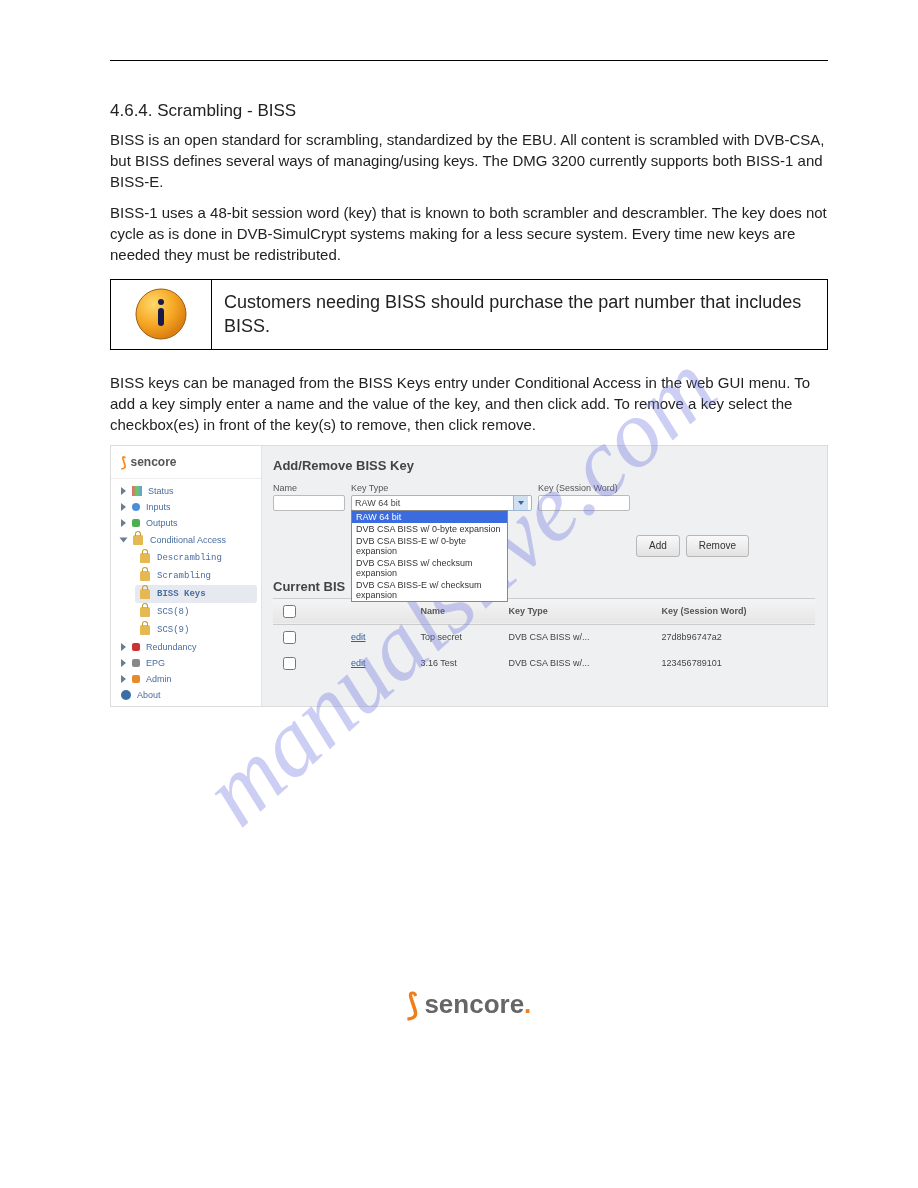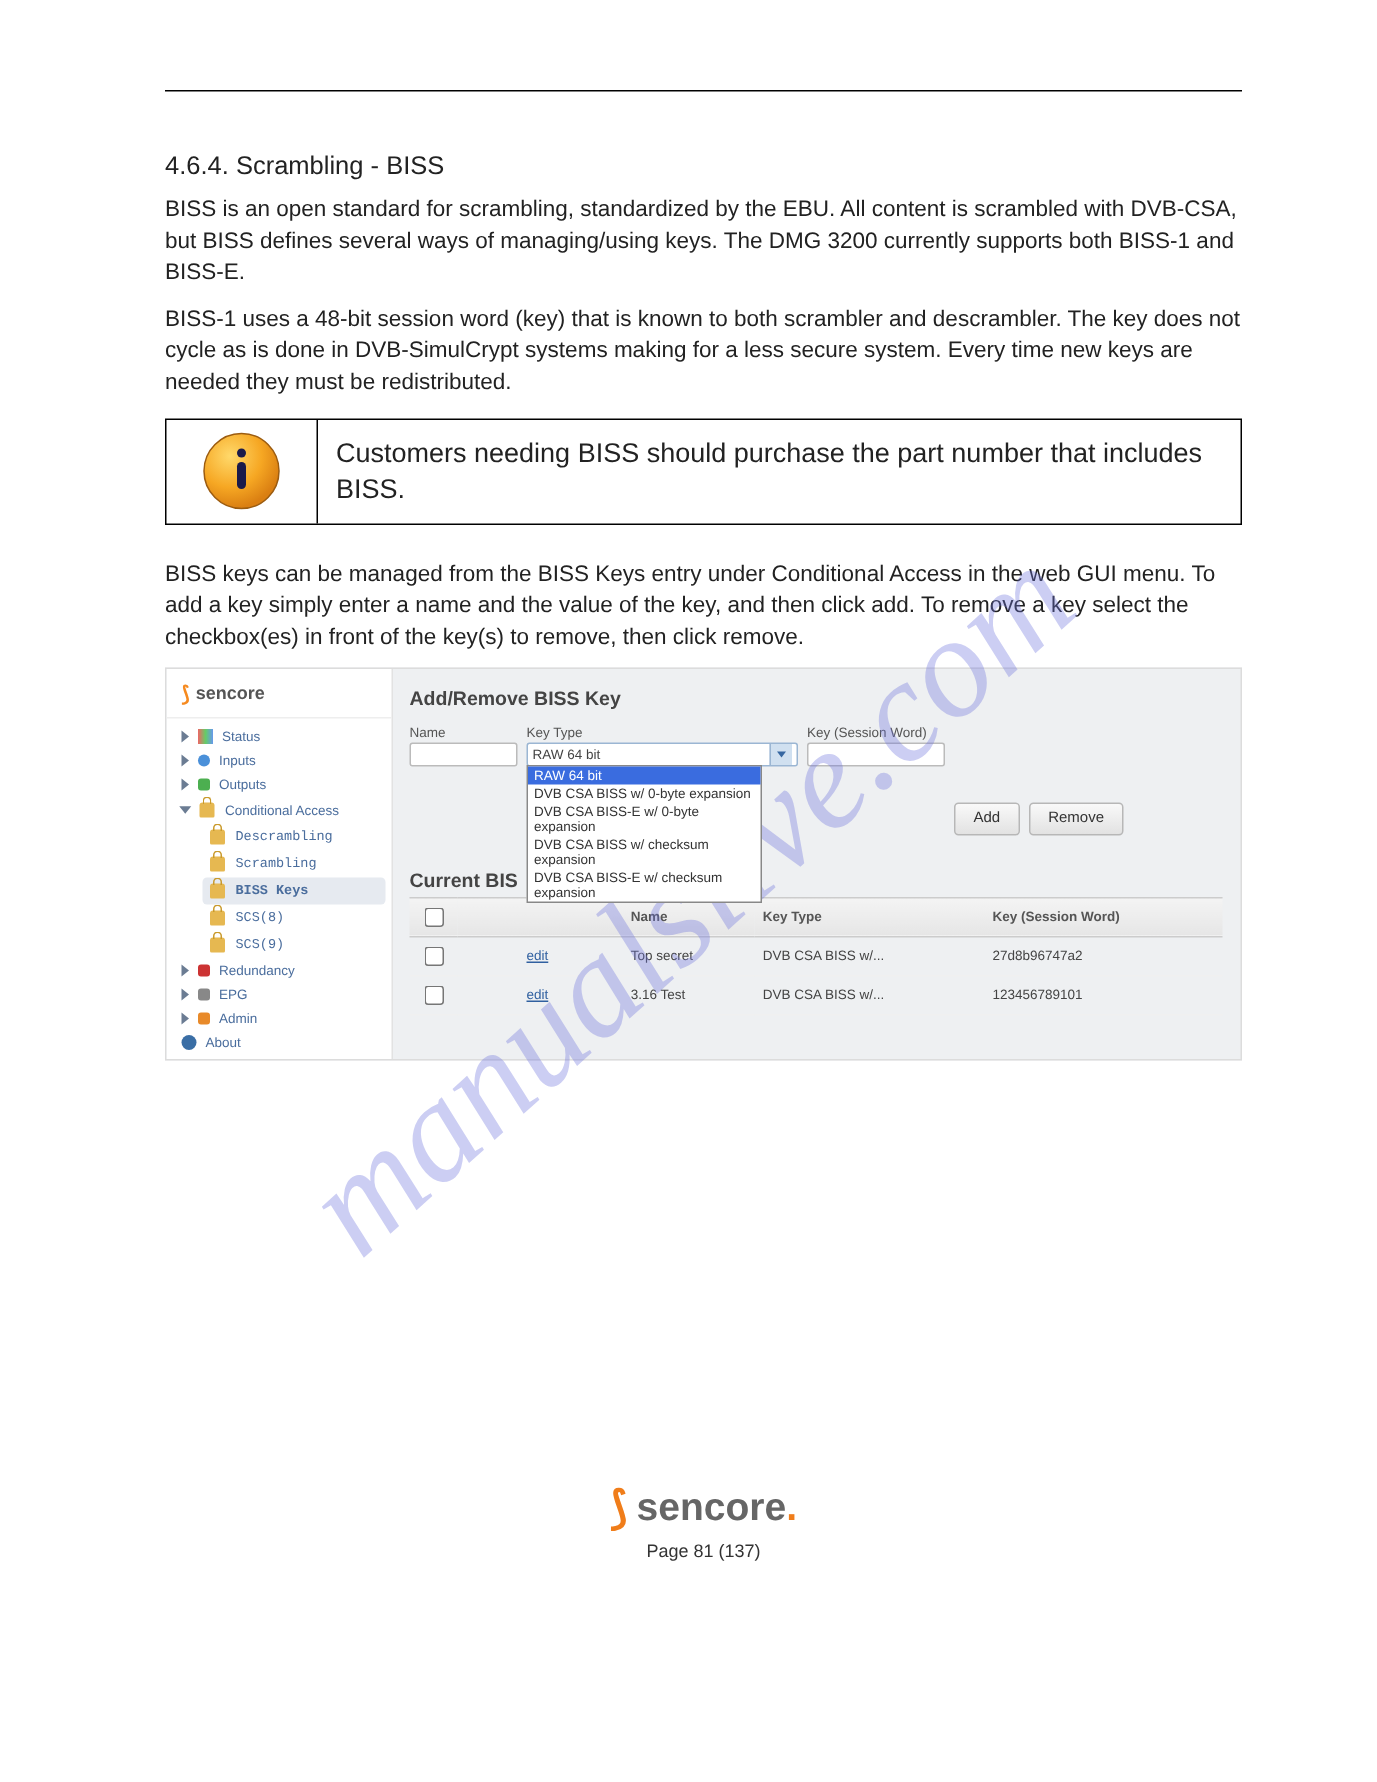--- a/index.html
+++ b/index.html
@@ -255,15 +255,14 @@
     </div>
   </div>
 
   <div class="watermark">manualslive.com</div>
 
   <div class="footer">
     <div class="footlogo">
       <span class="swirl">⟆</span>
       <span><span class="txt">sencore</span><span class="dot">.</span></span>
     </div>
-    <div class="footnote">Page 81 (137)</div>
   </div>
 </div>
 
 </body></html>

